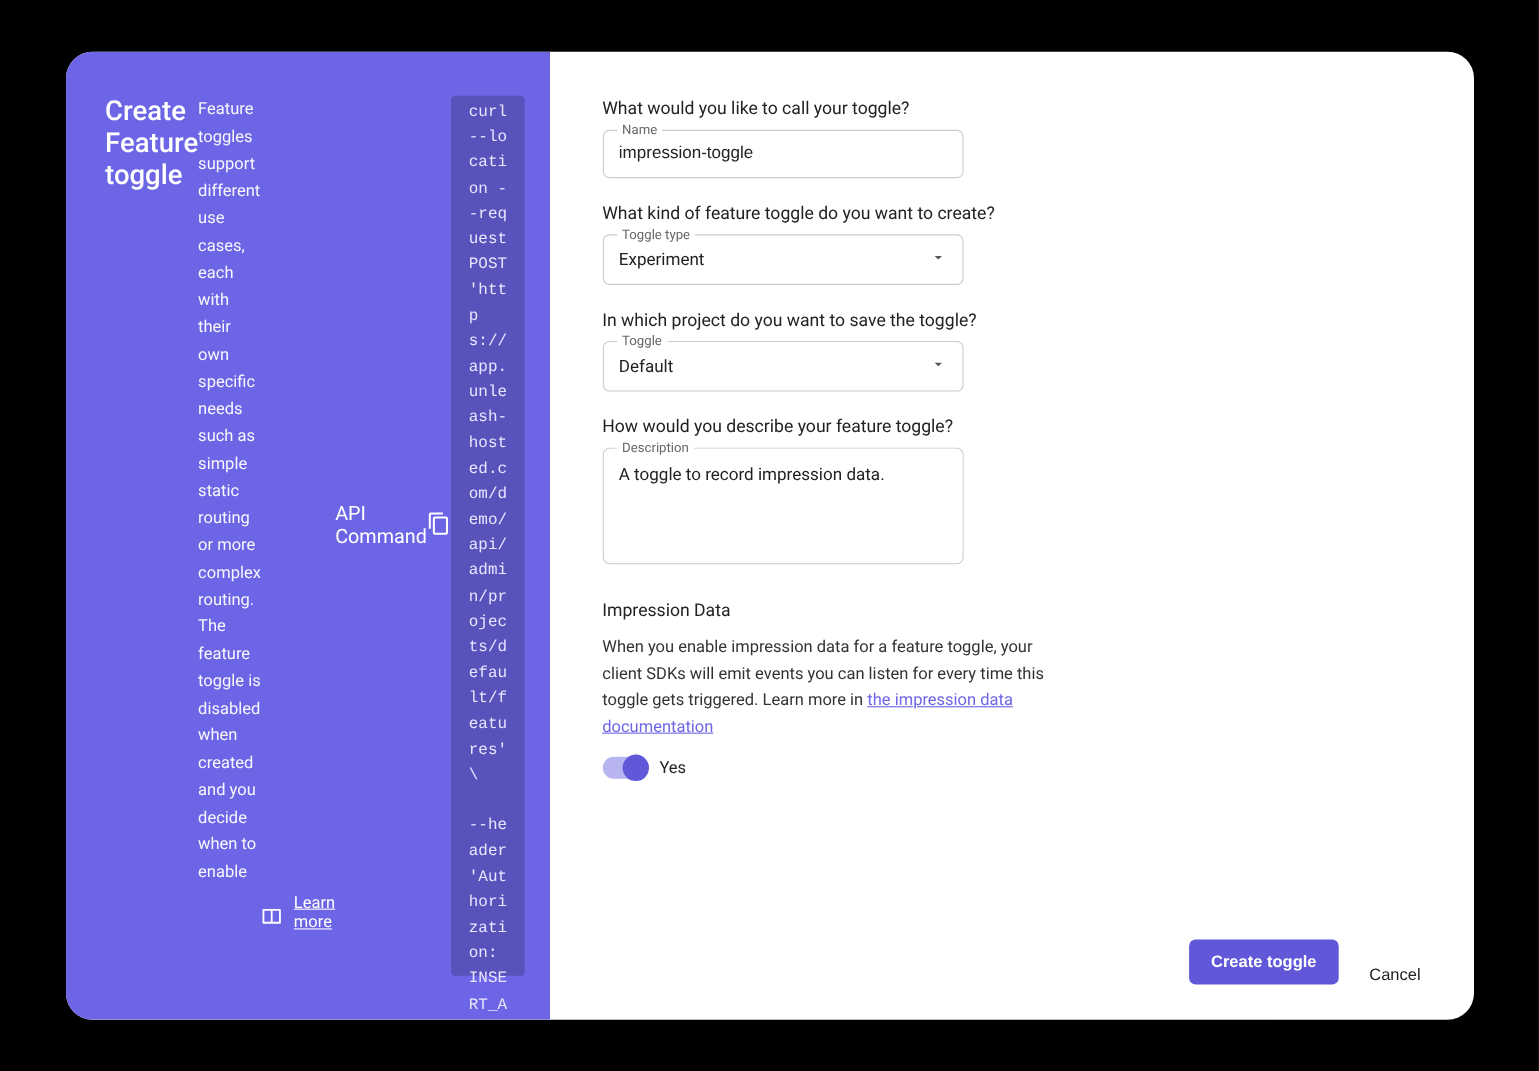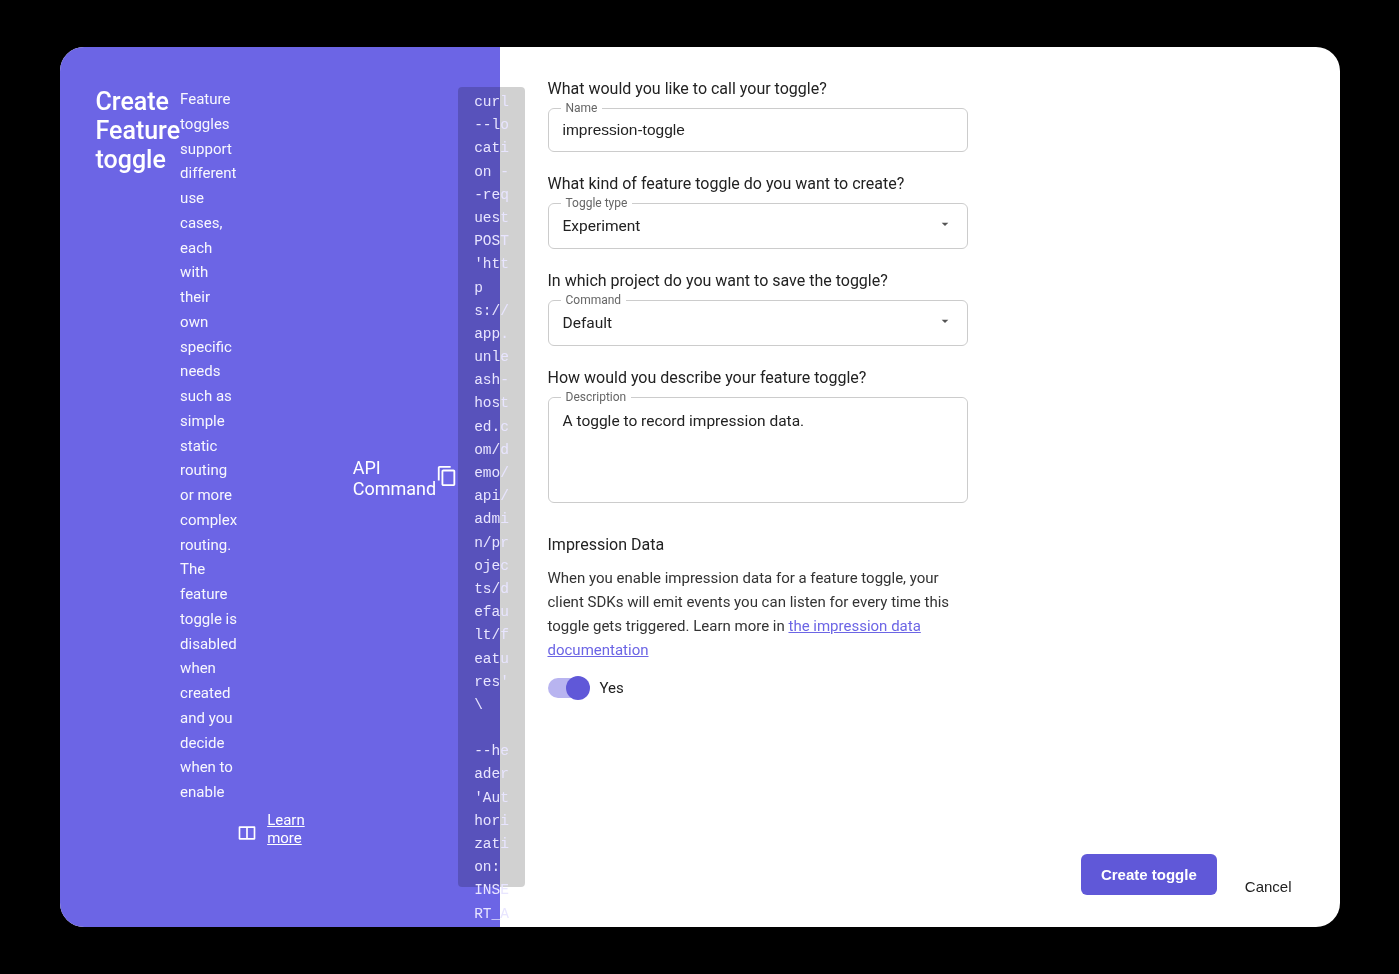--- a/index.html
+++ b/index.html
@@ -57,21 +57,20 @@
     }
     .book-icon {
       width: 20px;
       height: 20px;
     }
     .api-header {
       display: flex;
       justify-content: space-between;
       align-items: center;
       margin-bottom: 18px;
-      margin-left: 48px;
     }
     .api-title {
       font-size: 18px;
       font-weight: 400;
     }
     .copy-icon {
       width: 22px;
       height: 22px;
       cursor: pointer;
     }
@@ -81,39 +80,39 @@
       border-radius: 4px;
       font-family: "Courier New", monospace;
       font-size: 14.5px;
       line-height: 1.6;
       white-space: pre-wrap;
       word-break: break-all;
       color: #e8e5ff;
     }
     .main {
       flex: 1;
-      padding: 32px 48px 32px 48px;
+      padding: 42px 48px 32px 48px;
       display: flex;
       flex-direction: column;
       position: relative;
     }
     .form-group {
       margin-bottom: 22px;
     }
     .question {
       font-size: 16px;
       color: #222;
       margin-bottom: 10px;
     }
     .field-wrap {
       position: relative;
       border: 1px solid #ccc;
       border-radius: 6px;
       padding: 0;
-      width: 420px;
+      width: 328px;
     }
     .field-label {
       position: absolute;
       top: -8px;
       left: 12px;
       background: #fff;
       padding: 0 5px;
       font-size: 12px;
       color: #666;
     }
@@ -291,21 +290,21 @@
                 <path d="M7 10l5 5 5-5z"></path>
               </svg>
           </span>
         </div>
       </div>
     </div>
 
     <div class="form-group">
       <div class="question">In which project do you want to save the toggle?</div>
       <div class="field-wrap">
-        <span class="field-label">Command</span>
+        <span class="field-label">Toggle</span>
         <div class="select-wrap">
           <span class="select-value">Default</span>
           <span>
             <svg class="chevron" viewBox="0 0 24 24" fill="currentColor">
                 <path d="M7 10l5 5 5-5z"></path>
               </svg>
           </span>
         </div>
       </div>
     </div>

